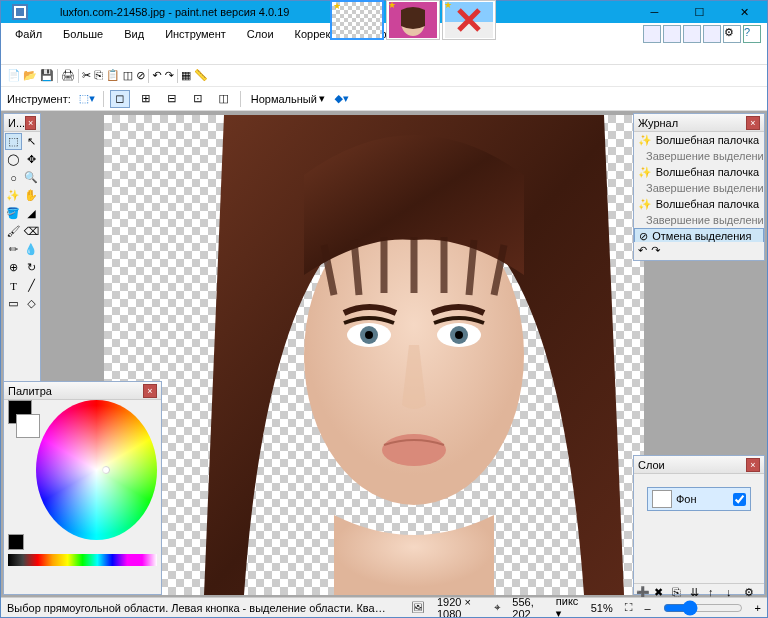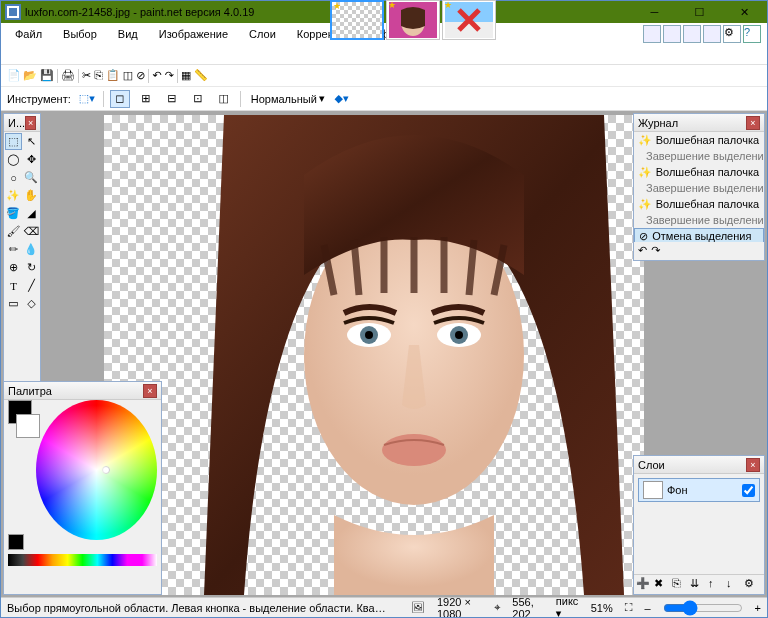--- a/index.html
+++ b/index.html
@@ -1,17 +1,17 @@
 <!DOCTYPE html>
 <html><head>
 <meta charset="utf-8">
 <style>
 *{margin:0;padding:0;box-sizing:border-box;font-family:"Segoe UI",Tahoma,sans-serif;font-size:11px;}
 body{width:768px;height:618px;background:#fff;border:1px solid #5a8ac6;display:flex;flex-direction:column;overflow:hidden;}
-.titlebar{height:22px;background:#4d7c0f;display:flex;align-items:center;padding:0 0 0 4px;}
+.titlebar{height:22px;background:#0ea5e9;display:flex;align-items:center;padding:0 0 0 11px;gap:28px;}
 .titlebar .icon{width:16px;height:16px;margin-right:4px;}
 .titlebar .title{flex:0 0 auto;color:#000;}
 .titlebar .spacer{flex:1;}
 .titlebar .sysbtns{display:flex;}
 .titlebar .sysbtn{width:45px;height:22px;display:flex;align-items:center;justify-content:center;}
 .menubar{height:42px;background:#fff;display:flex;align-items:flex-start;padding:2px 6px 0;gap:5px;border-bottom:1px solid #e0e0e0;}
 .menubar .menuitem{padding:3px 8px;cursor:default;}
 .menubar .right-tools{margin-left:auto;display:flex;gap:2px;align-items:center;}
 .menubar .rtool{width:18px;height:18px;border:1px solid #8ab;background:#eef;}
 .toolbar2{height:24px;background:#fff;display:flex;align-items:center;padding:0 6px;gap:6px;border-bottom:1px solid #dcdcdc;}
@@ -33,21 +33,21 @@
 .tools-panel .tool{width:17px;height:17px;display:flex;align-items:center;justify-content:center;font-size:11px;}
 .tools-panel .tool.active{background:#cde6f7;border:1px solid #7da2ce;}
 .history-panel{right:2px;top:2px;width:132px;height:148px;}
 .history-panel .hlist{max-height:110px;overflow:hidden;}
 .history-panel .hitem{height:16px;display:flex;align-items:center;padding:0 4px;gap:4px;font-size:10px;white-space:nowrap;overflow:hidden;}
 .history-panel .hitem.small{font-size:9px;color:#777;padding-left:12px;}
 .history-panel .hitem.sel{background:#cde6f7;border:1px solid #7da2ce;}
 .history-panel .hfoot{display:flex;gap:4px;padding:2px 4px;}
 .layers-panel{right:2px;bottom:2px;width:132px;height:140px;}
 .layers-panel .llist{flex:1;}
-.layers-panel .litem{height:24px;display:flex;align-items:center;gap:4px;padding:0 4px;background:#d8ecff;border:1px solid #7da2ce;margin:4px;}
+.layers-panel .litem{height:24px;display:flex;align-items:center;gap:4px;padding:0 4px;background:#d8ecff;border:1px solid #7da2ce;margin:13px;}
 .layers-panel .litem .lthumb{width:20px;height:18px;background:#fff;border:1px solid #999;}
 .layers-panel .lfoot{display:flex;gap:2px;padding:2px;border-top:1px solid #ccc;}
 .layers-panel .lfoot .lf{width:16px;height:16px;}
 .palette-panel{left:2px;bottom:2px;width:159px;height:214px;}
 .palette-panel .prow{display:flex;gap:4px;padding:4px;}
 .palette-panel select{height:20px;font-size:11px;flex:1;}
 .palette-panel button{height:20px;font-size:11px;padding:0 6px;}
 .palette-panel .wheel-area{display:flex;gap:4px;padding:0 4px;}
 .palette-panel .swatches{display:flex;flex-direction:column;gap:2px;}
 .palette-panel .swatch{width:24px;height:24px;border:1px solid #999;}
@@ -101,23 +101,23 @@
     <svg width="48" height="36">
         <rect width="48" height="20" fill="#8cf"></rect>
         <rect y="20" width="48" height="16" fill="#eee"></rect>
         <path d="M14 8 L34 28 M34 8 L14 28" stroke="#d33" stroke-width="5"></path>
       </svg>
   </div>
 </div>
 
 <div class="menubar">
   <div class="menuitem">Файл</div>
-  <div class="menuitem">Выбор</div>
+  <div class="menuitem">Больше</div>
   <div class="menuitem">Вид</div>
-  <div class="menuitem">Изображение</div>
+  <div class="menuitem">Инструмент</div>
   <div class="menuitem">Слои</div>
   <div class="menuitem">Коррекция</div>
   <div class="menuitem">Эффекты</div>
   <div class="right-tools">
     <div class="rtool"></div>
     <div class="rtool"></div>
     <div class="rtool"></div>
     <div class="rtool"></div>
     <div class="rtool" style="background:#fff;">⚙</div>
     <div class="rtool" style="background:#fff;border-color:#6a9;color:#27a;">?</div>

